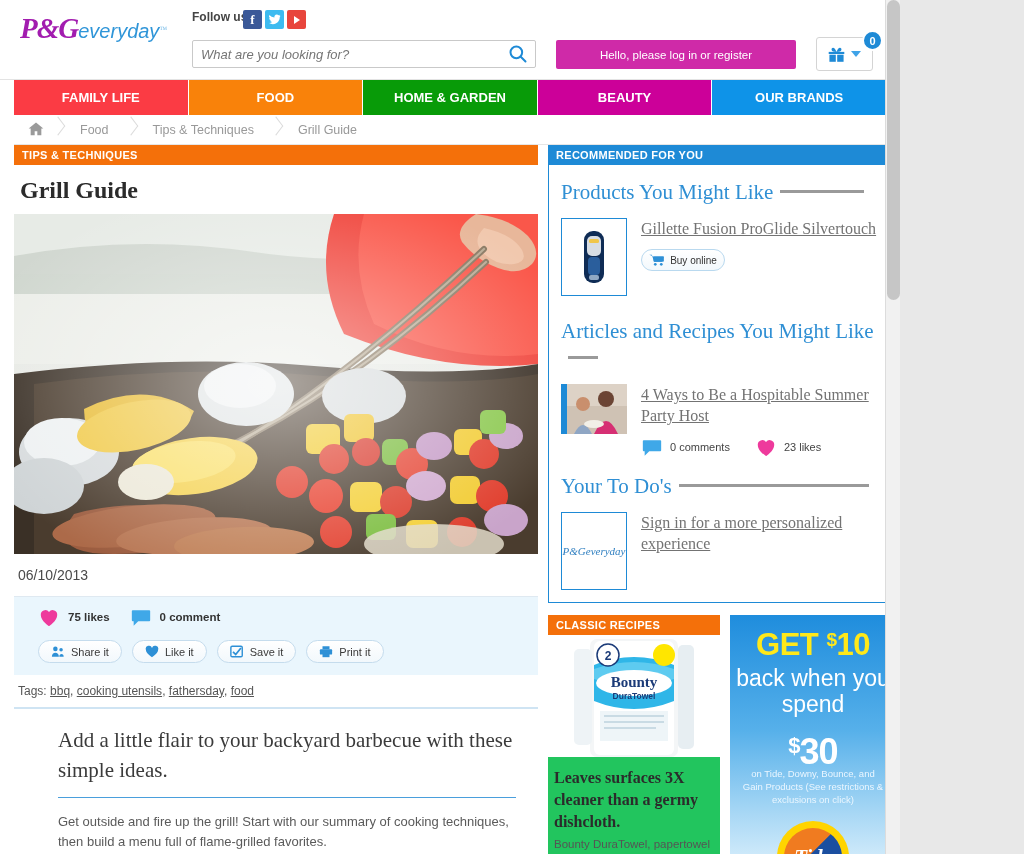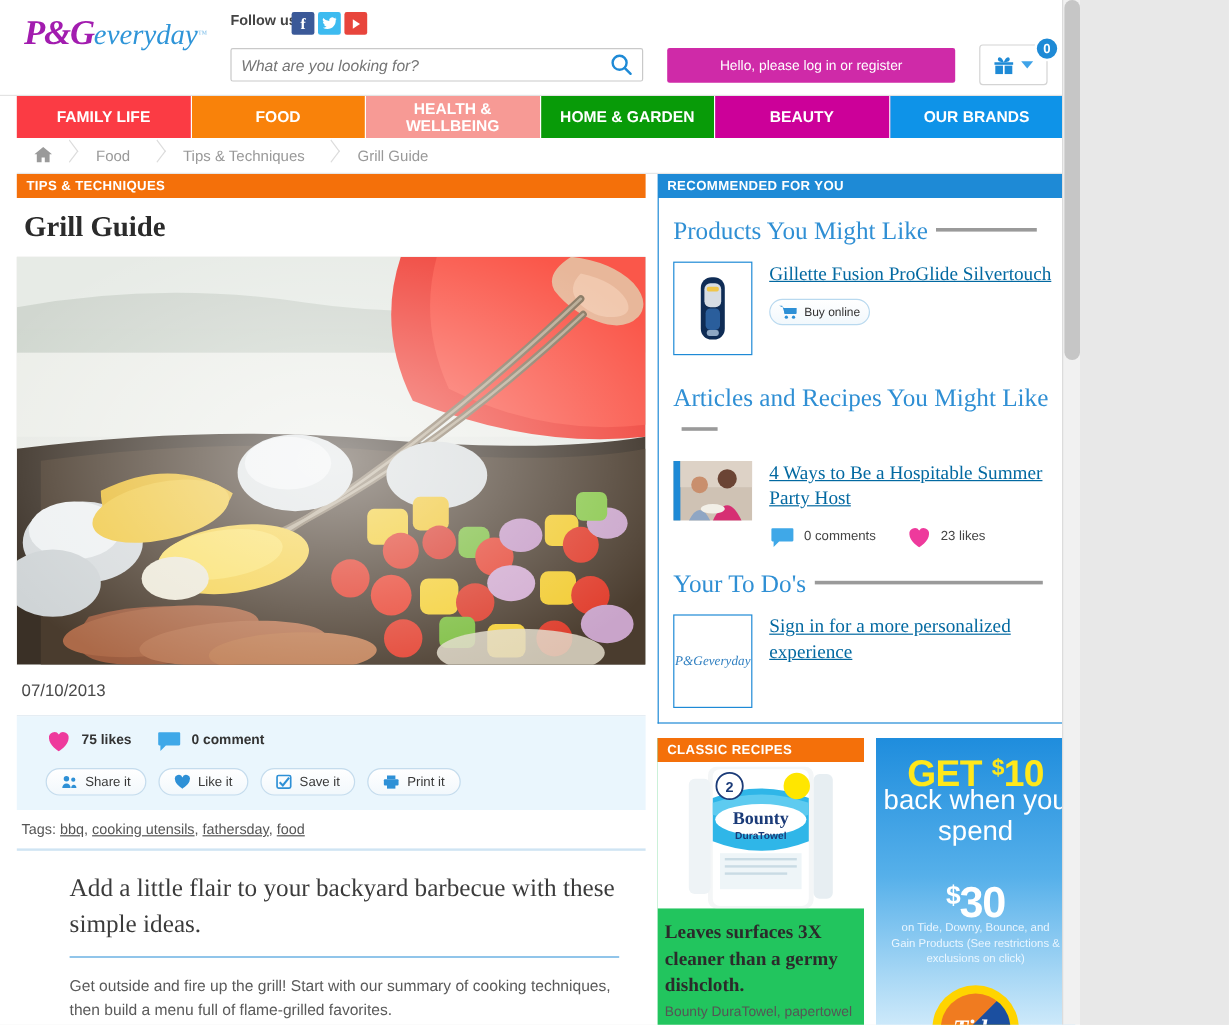--- a/index.html
+++ b/index.html
@@ -29,22 +29,22 @@
     width: 160px; height: 48px;
     color: #2b8fd6;
     font-family: "Liberation Serif", serif;
   }
   .logo .pg {
     font-weight: bold; font-style: italic;
     font-size: 29px; letter-spacing: -1px;
     color: #a21caf;
   }
   .logo .ev {
-    font-size: 24px; font-style: italic;
-    font-family: Liberation Serif, serif;
+    font-size: 20px; font-style: italic;
+    font-family: Liberation Sans, sans-serif;
     color: #2f95d8;
     text-align: right;
   }
   .logo-tm { font-size: 8px; vertical-align: super; color:#7cbde8;}
 
   .followus {
     position: absolute; left: 192px; top: 10px;
     font-size: 12px; color: #444; font-weight: bold;
   }
   .social-row { position: absolute; left: 243px; top: 10px; display: flex; gap: 3px; }
@@ -240,21 +240,21 @@
   .rec-row { display: flex; gap: 14px; align-items: flex-start; }
   .thumb-box {
     width: 66px; height: 78px; border: 1px solid #1e8ad6;
     background: #fff; flex: none;
     display: flex; align-items: center; justify-content: center;
     overflow: hidden;
   }
   .thumb-box.small { width: 66px; height: 50px; border: none; }
   .rec-link {
     font-family: "Liberation Serif", serif;
-    font-size: 16px; line-height: 21px; color: #0369a1;
+    font-size: 16px; line-height: 21px; color: #737373;
     text-decoration: underline; cursor: pointer;
   }
   .buy-pill {
     margin-top: 10px; height: 22px; width: 84px;
     border: 1px solid #b9d9ef; border-radius: 11px;
     background: linear-gradient(#ffffff,#f2f8fc);
     display: flex; align-items: center; justify-content: center; gap: 5px;
     font-size: 10px; color: #333; cursor: pointer;
   }
   .buy-pill svg { width: 16px; height: 12px; fill: #2e90d6; }
@@ -275,21 +275,21 @@
   .cr-sub { font-size: 11.5px; color: #555; padding: 2px 6px; line-height: 15px; }
 
   .ad-card {
     width: 166px; height: 256px; overflow: hidden;
     position: relative;
     background: linear-gradient(#1f8ddd 0%, #56b0ea 45%, #a9d8f5 78%, #dcf0fc 100%);
   }
   .ad-l1 { position:absolute; top:12px; width:100%; text-align:center;
     font-size: 31px; font-weight: bold; color:#ffe81a; letter-spacing:-.5px; }
   .ad-l1 .dol { font-size: 19px; vertical-align: 9px; }
-  .ad-l2 { position:absolute; top:38px; width:100%; text-align:center;
+  .ad-l2 { position:absolute; top:50px; width:100%; text-align:center;
     font-size: 23px; color:#fff; line-height:26px; }
   .ad-l3 { position:absolute; top:104px; width:100%; text-align:center;
     font-size: 36px; font-weight:bold; color:#fff; letter-spacing:-1px;margin-top:12px;}
   .ad-l3 .dol { font-size: 22px; vertical-align: 11px; }
   .ad-fine { position:absolute; top:152px; width:100%; text-align:center;
     font-size: 9.5px; color:#eaf6ff; line-height:13px; padding: 0 12px; }
   .tide-logo {
     position:absolute; left: 50%; bottom: -22px; transform: translateX(-50%);
     width: 72px; height: 72px; border-radius: 50%;
     background: #ffd400;
@@ -364,21 +364,20 @@
             </svg>
       </span>
       <span class="caret-dn"></span>
     </div>
     <div class="gift-badge">0</div>
   </div>
 
   <div class="mainnav">
     <div class="nav-item" style="background:#fb3b44">FAMILY LIFE</div>
     <div class="nav-item" style="background:#f9820a">FOOD</div>
-    <div class="nav-item" style="background:#f79a95">HEALTH &amp; WELLBEING</div>
     <div class="nav-item" style="background:#089b08">HOME &amp; GARDEN</div>
     <div class="nav-item" style="background:#cc0099">BEAUTY</div>
     <div class="nav-item" style="background:#0e93e8">OUR BRANDS</div>
   </div>
 
   <div class="breadcrumb">
     <div class="crumb home">
       <span class="home-icon">
         <svg viewBox="0 0 24 22">
               <path d="M12 2L1 11h3v10h6v-6h4v6h6V11h3z"></path>
@@ -475,21 +474,21 @@
             <circle cx="322" cy="318" r="16" fill="#e34130"></circle>
             <rect x="392" y="306" width="32" height="28" rx="7" fill="#f4cf33"></rect>
             <circle cx="448" cy="318" r="15" fill="#dd3b2a"></circle>
             <ellipse cx="492" cy="306" rx="22" ry="16" fill="#c9a4ca"></ellipse>
           </g>
           <ellipse cx="420" cy="330" rx="70" ry="20" fill="#e0d9c8" opacity=".85"></ellipse>
           <rect width="524" height="340" fill="url(#glow)"></rect>
         </svg>
       </div>
 
-      <div class="date-row">07/10/2013</div>
+      <div class="date-row">06/10/2013</div>
 
       <div class="stats-bar">
         <div class="stats-line">
           <span class="heart-icon">
             <svg viewBox="0 0 24 22">
                   <path d="M12 21s-9-5.7-9-12A5 5 0 0112 5.5 5 5 0 0121 9c0 6.3-9 12-9 12z"></path>
                 </svg>
           </span>
           <span class="stat-text">75 likes</span>
           <span class="comment-icon">

